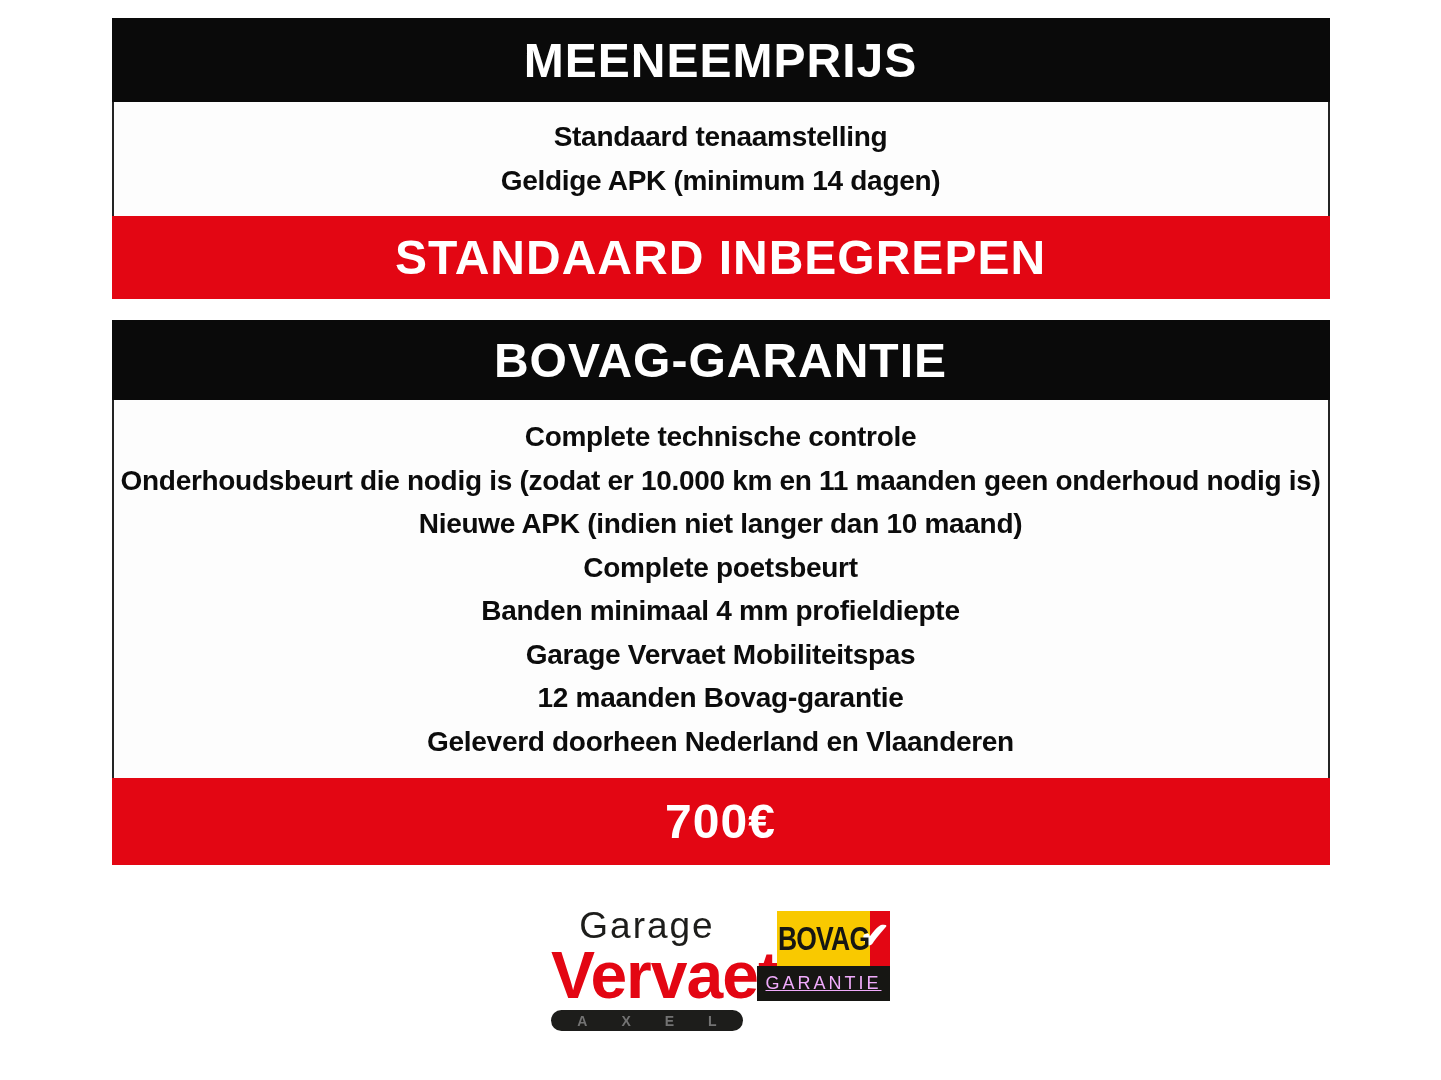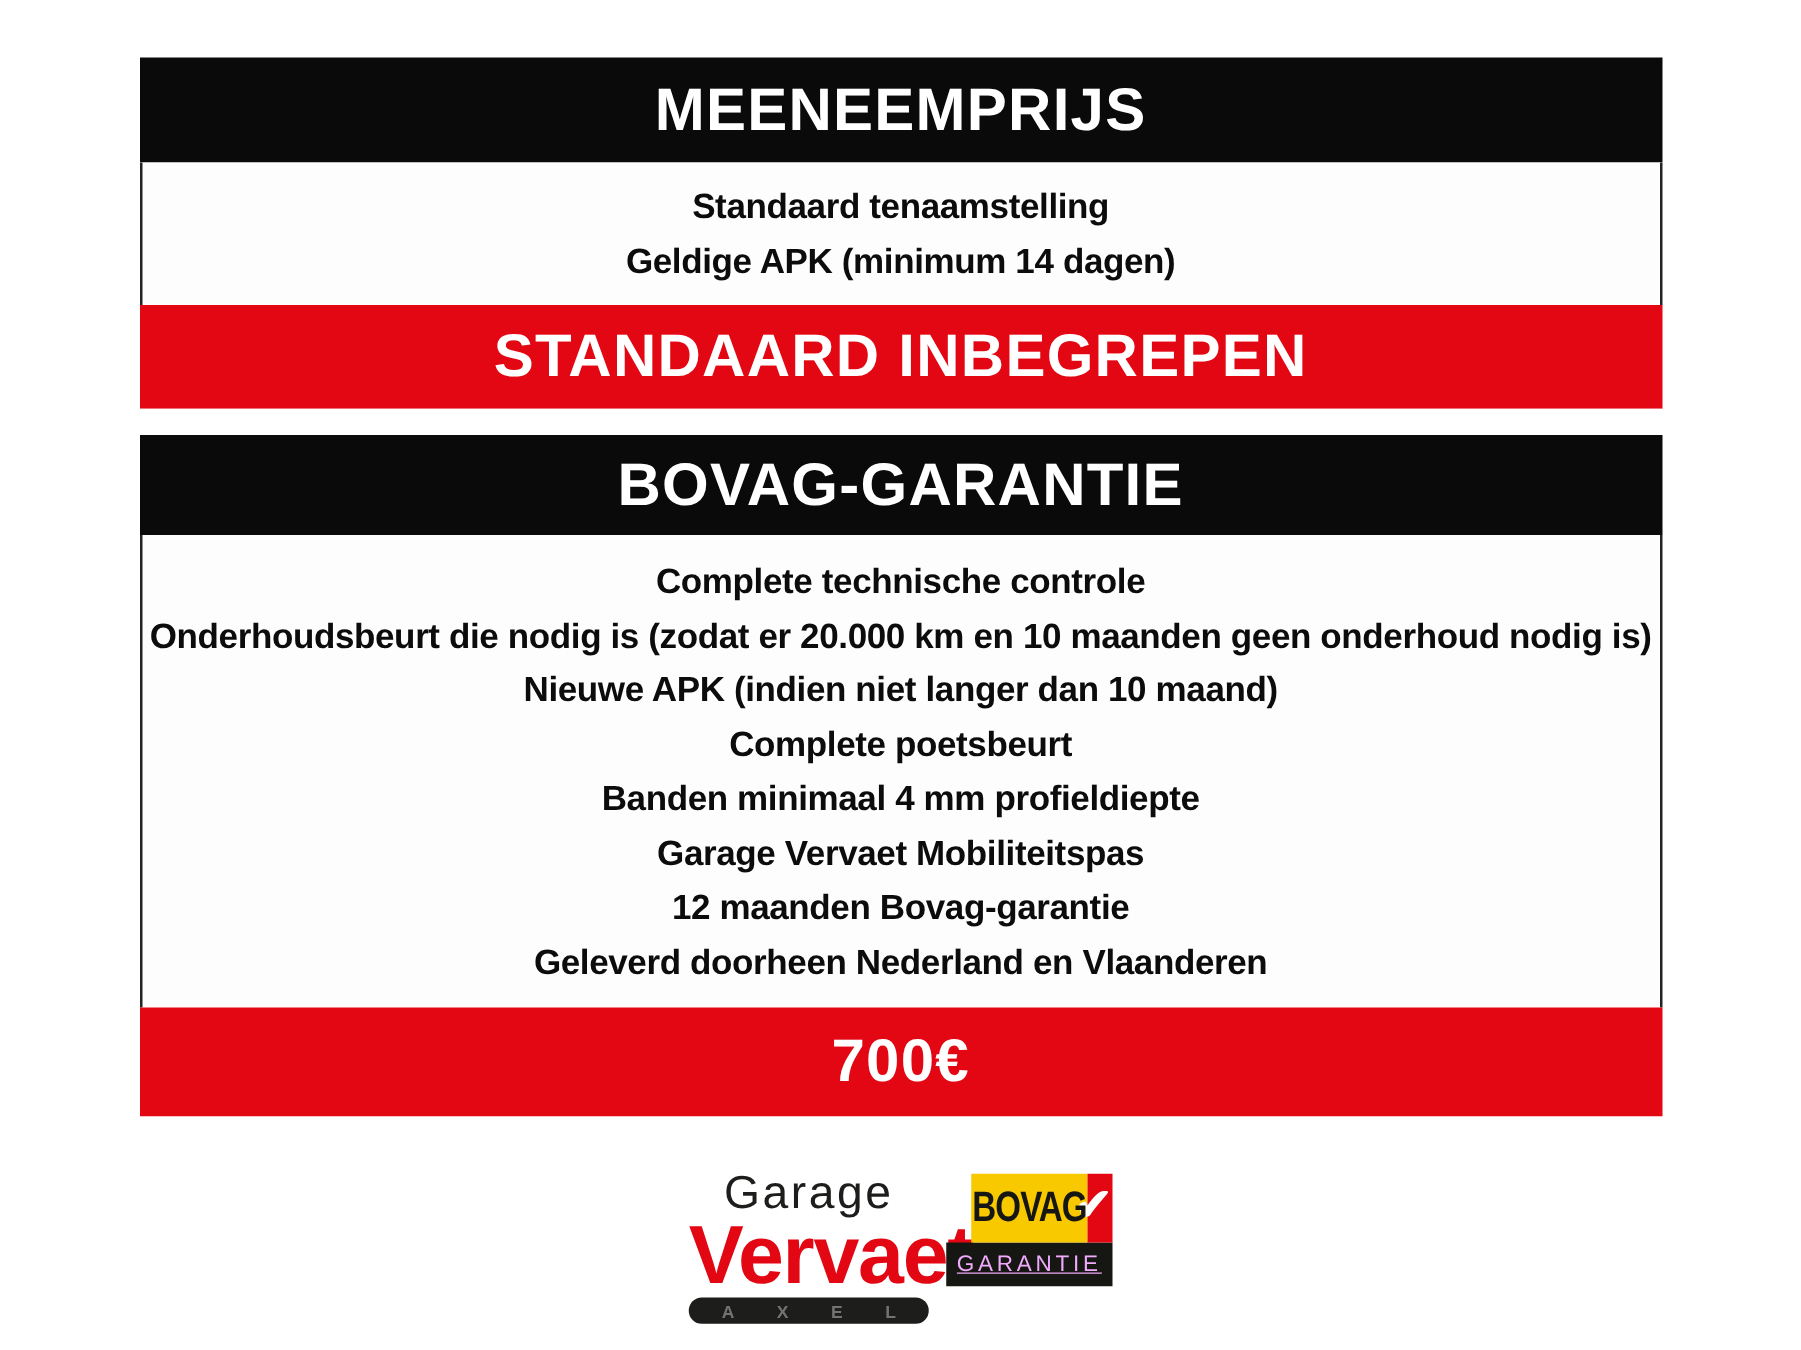--- a/index.html
+++ b/index.html
@@ -16,21 +16,21 @@
   .canvas {
     position: relative;
     width: 1441px;
     height: 1080px;
     background: #ffffff;
     overflow: hidden;
   }
   .content {
     width: 1218px;
     margin: 0 auto;
-    padding-top: 46px;
+    padding-top: 18px;
   }
   .bar {
     display: flex;
     align-items: center;
     justify-content: center;
   }
   .bar .bar-title {
     color: #ffffff;
     font-weight: 700;
     font-size: 48px;
@@ -161,21 +161,21 @@
     </div>
 
     <div class="gap"></div>
 
     <div class="bar bar-black-2">
       <span class="bar-title">BOVAG-GARANTIE</span>
     </div>
 
     <div class="white-box white-box-2">
       <div class="bline">Complete technische controle</div>
-      <div class="bline">Onderhoudsbeurt die nodig is (zodat er 20.000 km en 10 maanden geen onderhoud nodig is)</div>
+      <div class="bline">Onderhoudsbeurt die nodig is (zodat er 10.000 km en 11 maanden geen onderhoud nodig is)</div>
       <div class="bline">Nieuwe APK (indien niet langer dan 10 maand)</div>
       <div class="bline">Complete poetsbeurt</div>
       <div class="bline">Banden minimaal 4 mm profieldiepte</div>
       <div class="bline">Garage Vervaet Mobiliteitspas</div>
       <div class="bline">12 maanden Bovag-garantie</div>
       <div class="bline">Geleverd doorheen Nederland en Vlaanderen</div>
     </div>
 
     <div class="bar bar-red-2">
       <span class="bar-title">700€</span>

